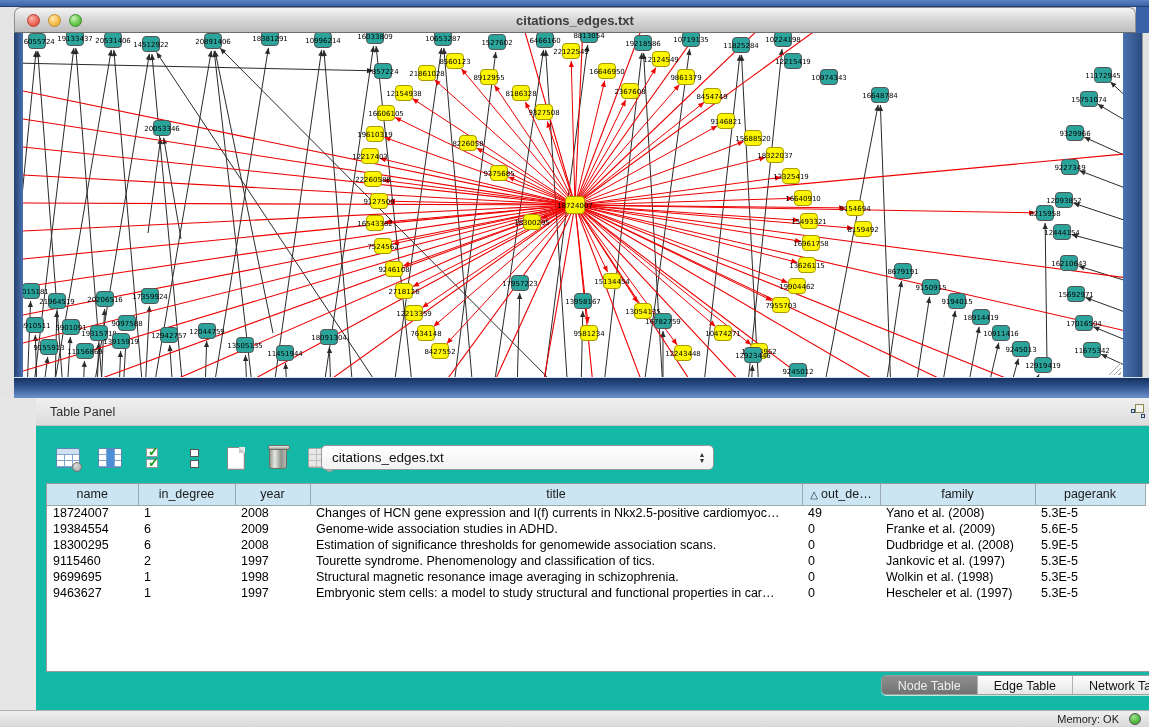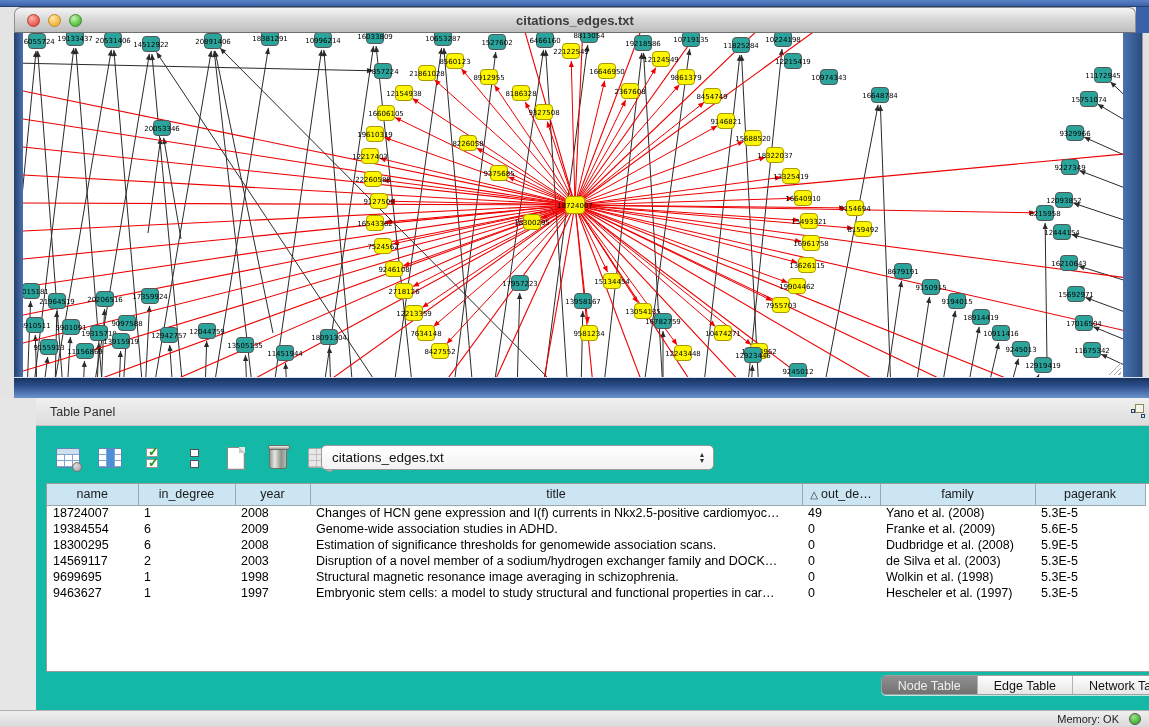--- a/index.html
+++ b/index.html
@@ -939,26 +939,26 @@
           <tr>
             <td>18300295</td>
             <td>6</td>
             <td>2008</td>
             <td>Estimation of significance thresholds for genomewide association scans.</td>
             <td>0</td>
             <td>Dudbridge et al. (2008)</td>
             <td>5.9E-5</td>
           </tr>
           <tr>
-            <td>14569117</td>
+            <td>9115460</td>
             <td>2</td>
-            <td>2003</td>
-            <td>Disruption of a novel member of a sodium/hydrogen exchanger family and DOCK…</td>
+            <td>1997</td>
+            <td>Tourette syndrome. Phenomenology and classification of tics.</td>
             <td>0</td>
-            <td>de Silva et al. (2003)</td>
+            <td>Jankovic et al. (1997)</td>
             <td>5.3E-5</td>
           </tr>
           <tr>
             <td>9699695</td>
             <td>1</td>
             <td>1998</td>
             <td>Structural magnetic resonance image averaging in schizophrenia.</td>
             <td>0</td>
             <td>Wolkin et al. (1998)</td>
             <td>5.3E-5</td>

